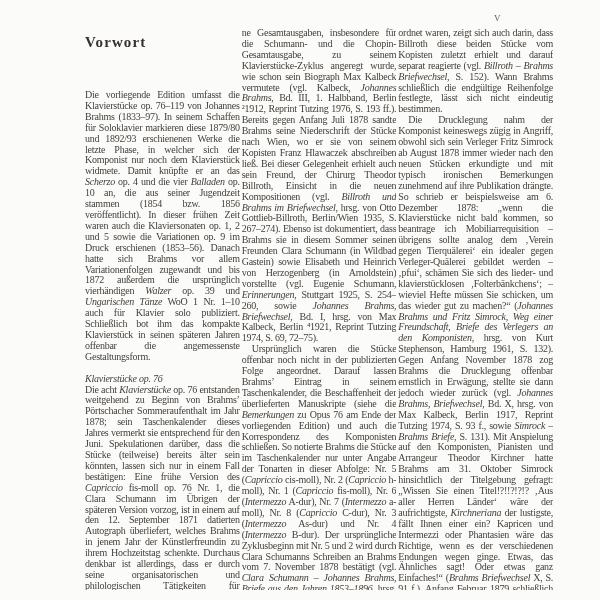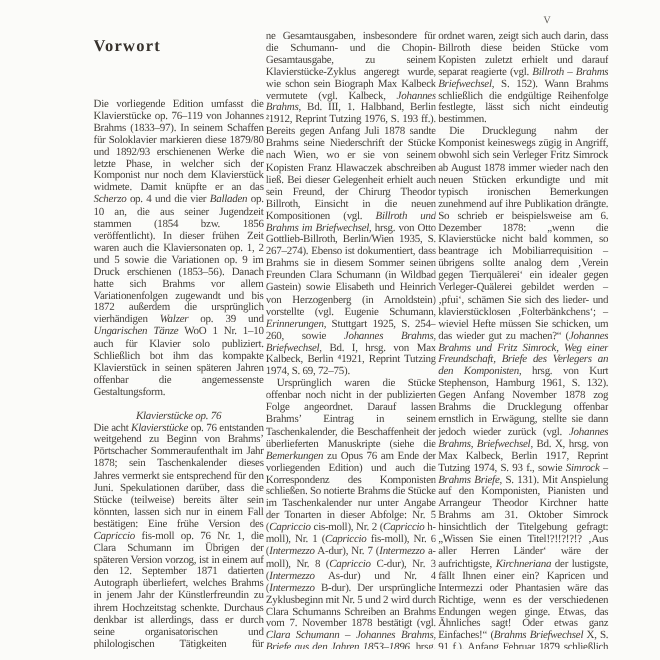--- a/index.html
+++ b/index.html
@@ -47,21 +47,21 @@
     letter-spacing: 1.1px;
     color: #37322d;
     text-align: left;
     margin: 6px 0 40px 0;
     -webkit-hyphens: none; hyphens: none;
   }
   .seg.p-indent { text-indent: 10px; }
   .seg.subheading {
     margin-top: 11px;
     font-style: italic;
-    text-align: center;
+    text-align: left;
   }
   .it { font-style: italic; }
 </style>
 </head>
 <body>
 
 <span class="page-number">V</span>
 
 <div class="content">
   <div class="col">

